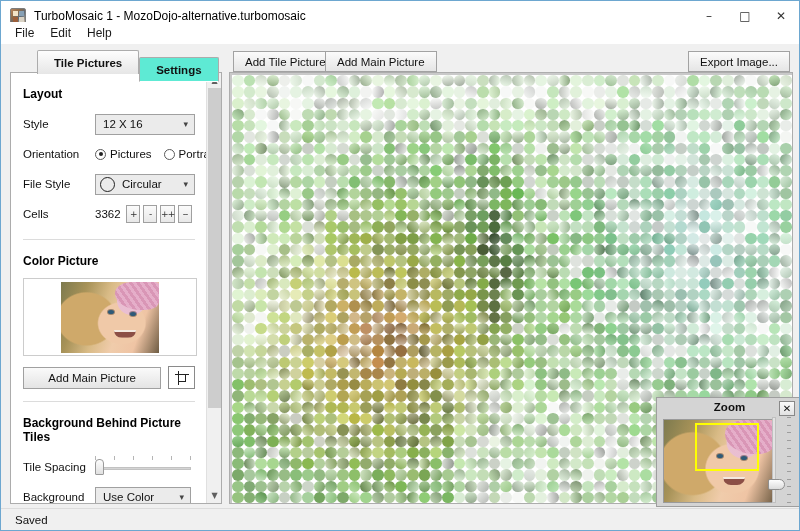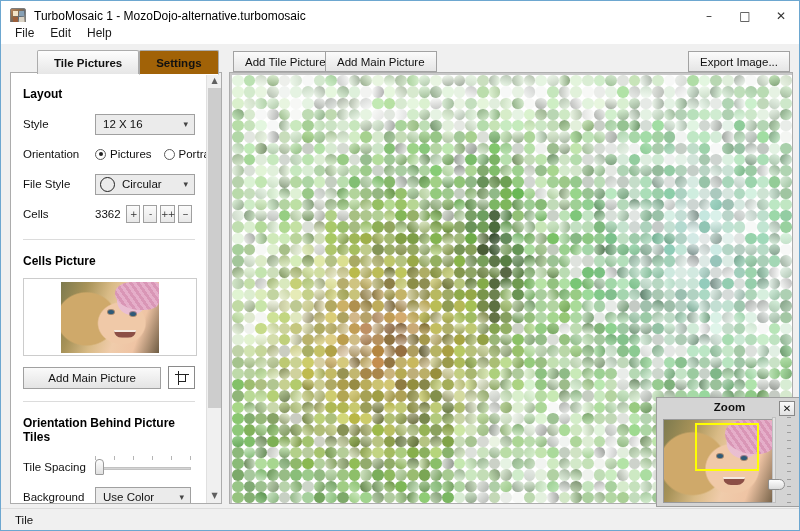--- a/index.html
+++ b/index.html
@@ -61,21 +61,21 @@
     z-index: 5;
   }
   .tab {
     height: 24px; padding: 0 16px; display: flex; align-items: center;
     font-size: 11.5px; font-weight: bold; color: #111;
     border: 1px solid #acacac; border-bottom: none;
     background: linear-gradient(#fdfdfd,#e6e6e6);
     border-radius: 2px 2px 0 0;
   }
   .tab.active {
-    background: #a16207; border-color: #acacac; position: relative; top: 1px;
+    background: #5eead4; border-color: #acacac; position: relative; top: 8px;
     height: 25px; border-bottom: 1px solid #ffffff;
   }
 
   
   .sidepanel {
     position: absolute; left: 9px; top: 71px; width: 212px; height: 432px;
     background: #ffffff; border: 1px solid #acacac;
     overflow: hidden;
   }
   .panel-inner {
@@ -384,21 +384,21 @@
         <div class="row-label">Cells</div>
         <div class="cellcount">3362</div>
         <div class="stepbtn">+</div>
         <div class="stepbtn">-</div>
         <div class="stepbtn">++</div>
         <div class="stepbtn">--</div>
       </div>
 
       <div class="divider"></div>
 
-      <div class="group-title">Cells Picture</div>
+      <div class="group-title">Color Picture</div>
 
       <div class="preview-box">
         <div class="preview-img">
           <div class="girl">
             <div class="hat"></div>
             <div class="eye l"></div>
             <div class="eye r"></div>
             <div class="mouth"></div>
           </div>
         </div>
@@ -410,21 +410,21 @@
         </div>
         <div class="cropbtn">
           <span class="crop-glyph">
               <i></i>
             </span>
         </div>
       </div>
 
       <div class="divider"></div>
 
-      <div class="group-title">Orientation Behind Picture Tiles</div>
+      <div class="group-title">Background Behind Picture Tiles</div>
 
       <div class="row">
         <div class="row-label">Tile Spacing</div>
         <div class="slider-track">
           <div class="ticks">
             <i></i>
               <i></i>
               <i></i>
               <i></i>
               <i></i>
@@ -2311,15 +2311,15 @@
           <i></i>
           <i></i>
           <i></i>
           <i></i>
       </div>
       <div class="sthumb"></div>
     </div>
   </div>
 
   <div class="statusbar">
-    <span>Tile</span>
+    <span>Saved</span>
   </div>
 </div>
 
 </body></html>

